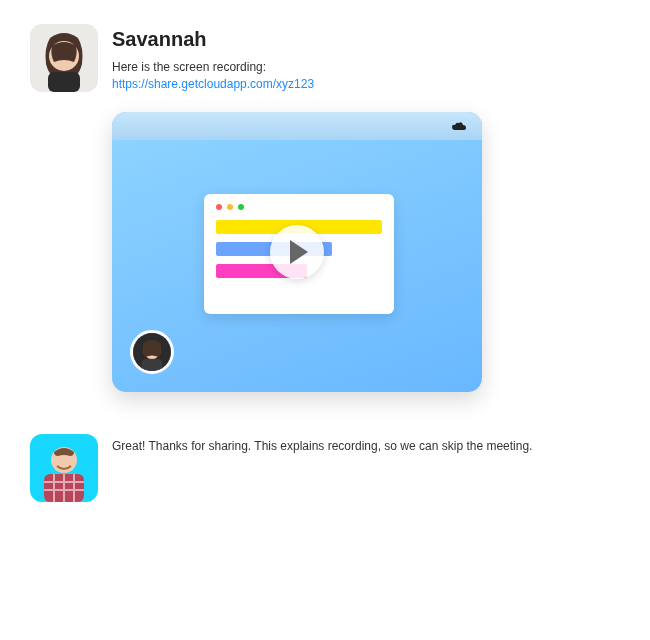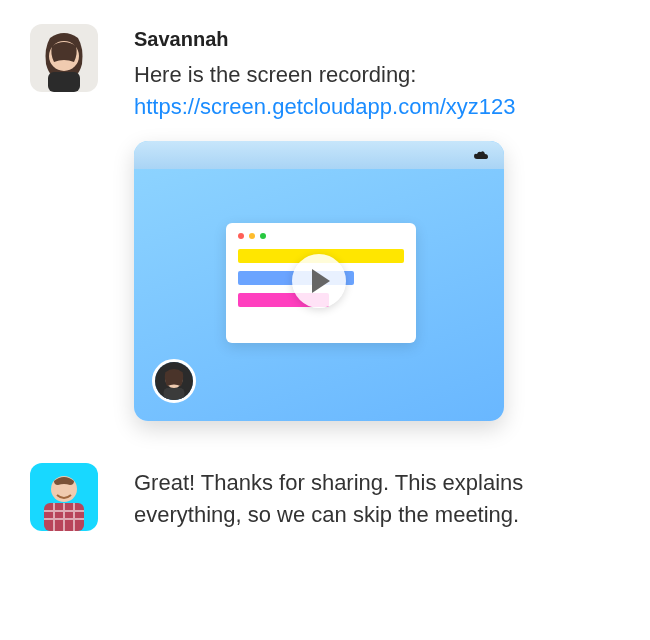--- a/index.html
+++ b/index.html
@@ -6,42 +6,42 @@
     body {
       font-family: -apple-system, BlinkMacSystemFont, "Segoe UI", Helvetica, Arial, sans-serif;
       background: #fff;
       width: 650px;
       height: 640px;
       padding: 24px 30px;
       color: #222;
     }
     .msg {
       display: flex;
-      gap: 36px;
+      gap: 14px;
       margin-bottom: 18px;
     }
     .avatar {
       width: 68px;
       height: 68px;
       border-radius: 12px;
       flex-shrink: 0;
       overflow: hidden;
       display: flex;
       align-items: center;
       justify-content: center;
     }
     .avatar svg { width: 100%; height: 100%; display: block; }
     .msg-body { flex: 1; padding-top: 4px; }
     .sender {
       font-weight: 700;
       font-size: 20px;
       margin-bottom: 8px;
     }
     .text {
-      font-size: 22px;
+      font-size: 12px;
       line-height: 1.45;
       color: #333;
     }
     .link {
       color: #1a8cff;
       text-decoration: none;
       word-break: break-all;
     }
     .preview {
       margin: 18px 0 24px 0;
@@ -131,21 +131,21 @@
       <path d="M20 14 Q34 4 48 14 Q54 24 52 40 Q48 56 34 58 Q20 56 16 40 Q14 24 20 14 Z" fill="#4a342a"></path>
       <circle cx="34" cy="32" r="15" fill="#f0cbb0"></circle>
       <path d="M22 22 Q34 14 46 22 Q48 30 44 38 Q34 34 24 38 Q20 30 22 22 Z" fill="#4a342a"></path>
       <rect x="18" y="48" width="32" height="20" rx="6" fill="#2b2b2b"></rect>
     </svg>
   </div>
   <div class="msg-body">
     <div class="sender">Savannah</div>
     <div class="text">
       <span>Here is the screen recording:</span><br>
-      <a class="link" href="#">https://screen.getcloudapp.com/xyz123</a>
+      <a class="link" href="#">https://share.getcloudapp.com/xyz123</a>
     </div>
 
     <div class="preview">
       <div class="preview-titlebar">
         <span class="cloud-dot">
           <svg viewBox="0 0 18 12">
               <path d="M5 9 Q2 9 2 6 Q2 3 5 4 Q6 1 9 2 Q12 0 13 4 Q16 4 16 7 Q16 9 13 9 Z" fill="#222"></path>
             </svg>
         </span>
       </div>
@@ -183,15 +183,15 @@
       <g stroke="#fff" stroke-width="2" opacity="0.55">
         <line x1="14" y1="48" x2="54" y2="48"></line>
         <line x1="14" y1="56" x2="54" y2="56"></line>
         <line x1="24" y1="40" x2="24" y2="68"></line>
         <line x1="34" y1="40" x2="34" y2="68"></line>
         <line x1="44" y1="40" x2="44" y2="68"></line>
       </g>
     </svg>
   </div>
   <div class="msg-body">
-    <div class="text">Great! Thanks for sharing. This explains everything, so we can skip the meeting.</div>
+    <div class="text">Great! Thanks for sharing. This explains recording, so we can skip the meeting.</div>
   </div>
 </div>
 
 </body></html>

